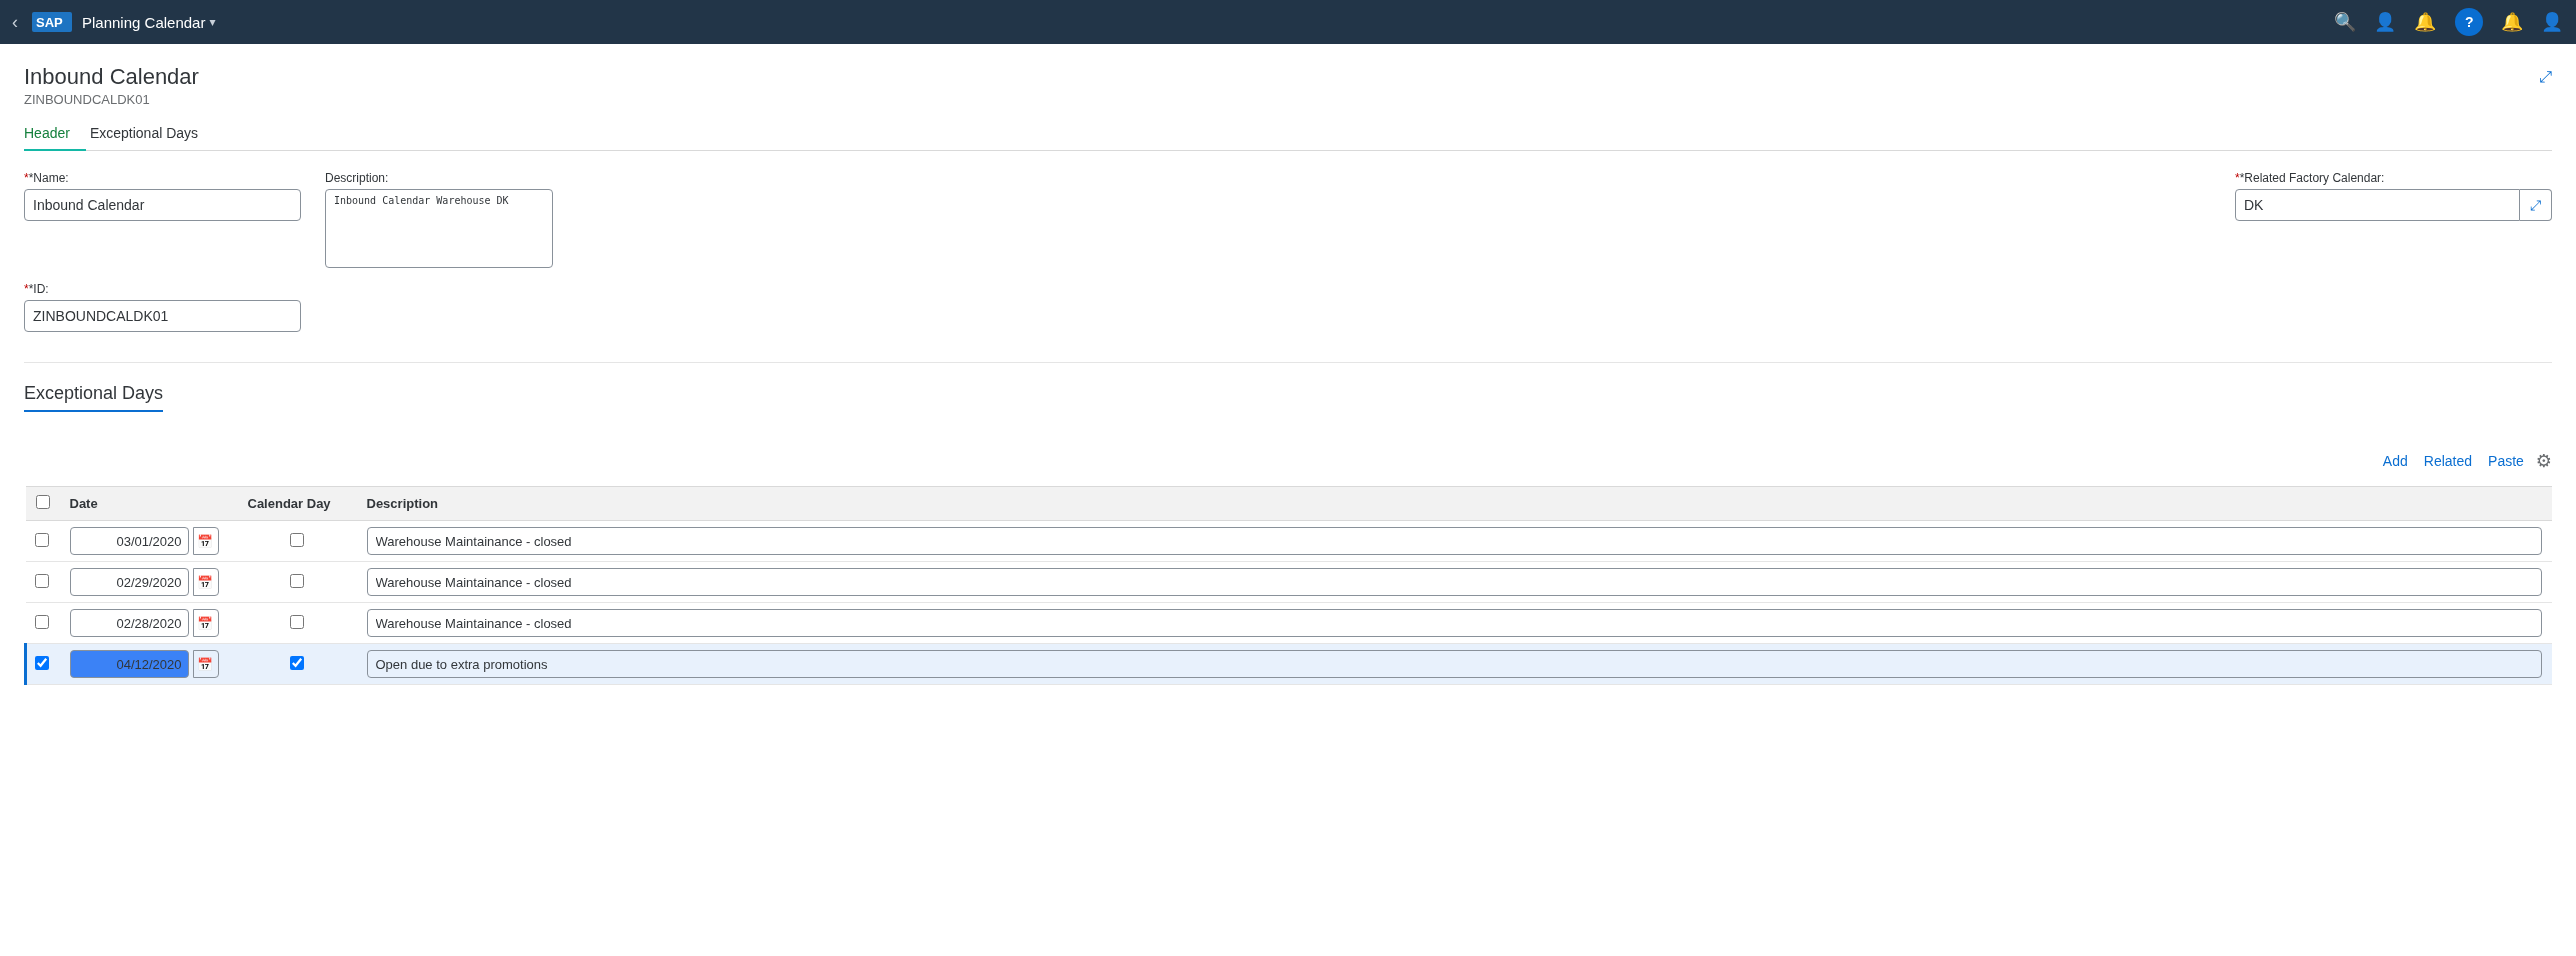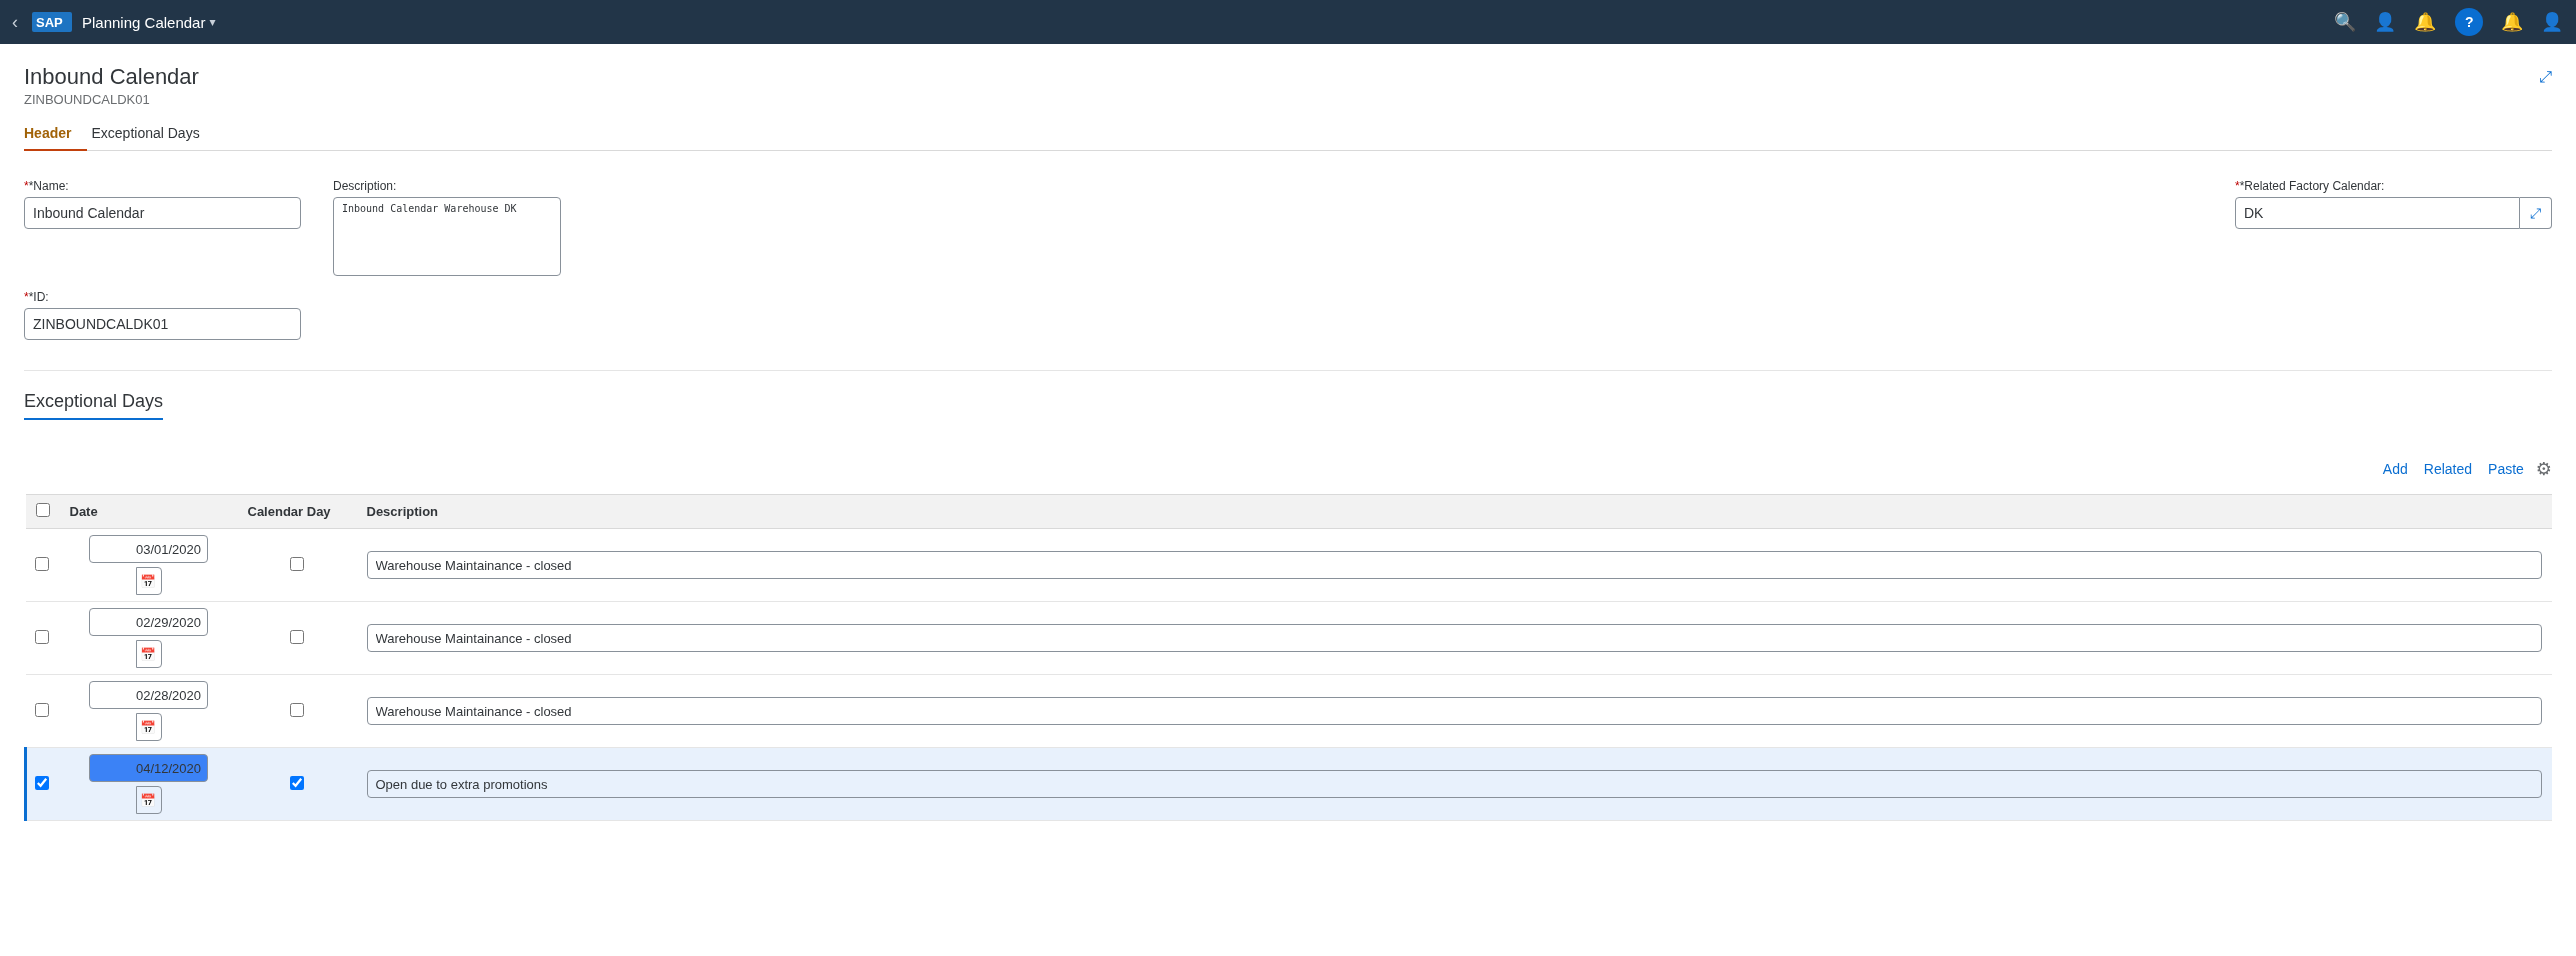--- a/index.html
+++ b/index.html
@@ -100,36 +100,35 @@
     }
     .tab {
       padding: 8px 16px 8px 4px;
       cursor: pointer;
       font-size: 14px;
       color: #32363a;
       border-bottom: 2px solid transparent;
       margin-bottom: -1px;
     }
     .tab.active {
-      border-bottom: 2px solid #c2410c;
-      color: #a16207;
-      font-weight: 700;
+      border-bottom: 2px solid #14b8a6;
+      color: #15803d;
+      font-weight: 400;
     }
     .tab:first-child { padding-left: 0; }
 
     
     .form-section {
       padding: 20px 0 16px 0;
       border-bottom: 1px solid #e5e5e5;
     }
     .form-row {
       display: flex;
-      gap: 32px;
+      gap: 24px;
       margin-bottom: 14px;
-      margin-top: 8px;
     }
     .form-group {
       display: flex;
       flex-direction: column;
       gap: 4px;
     }
     .form-group.name-group { width: 277px; }
     .form-group.desc-group { width: 228px; }
     .form-group.id-group { width: 277px; }
     .form-group.factory-group { flex: 1; min-width: 198px; }
@@ -241,23 +240,22 @@
     .data-table td {
       padding: 6px 10px;
       border-bottom: 1px solid #e5e5e5;
       font-size: 13px;
       vertical-align: middle;
     }
     .data-table tr td:first-child { width: 32px; padding-left: 8px; }
     .date-cell {
       display: flex;
       align-items: center;
-      justify-content: flex-end;
+      justify-content: flex-start;
       gap: 4px;
-      flex-direction: column;
     }
     .date-input {
       border: 1px solid #89919a;
       border-radius: 4px;
       padding: 3px 6px;
       font-size: 13px;
       color: #32363a;
       background: #fff;
       text-align: right;
       width: 119px;

